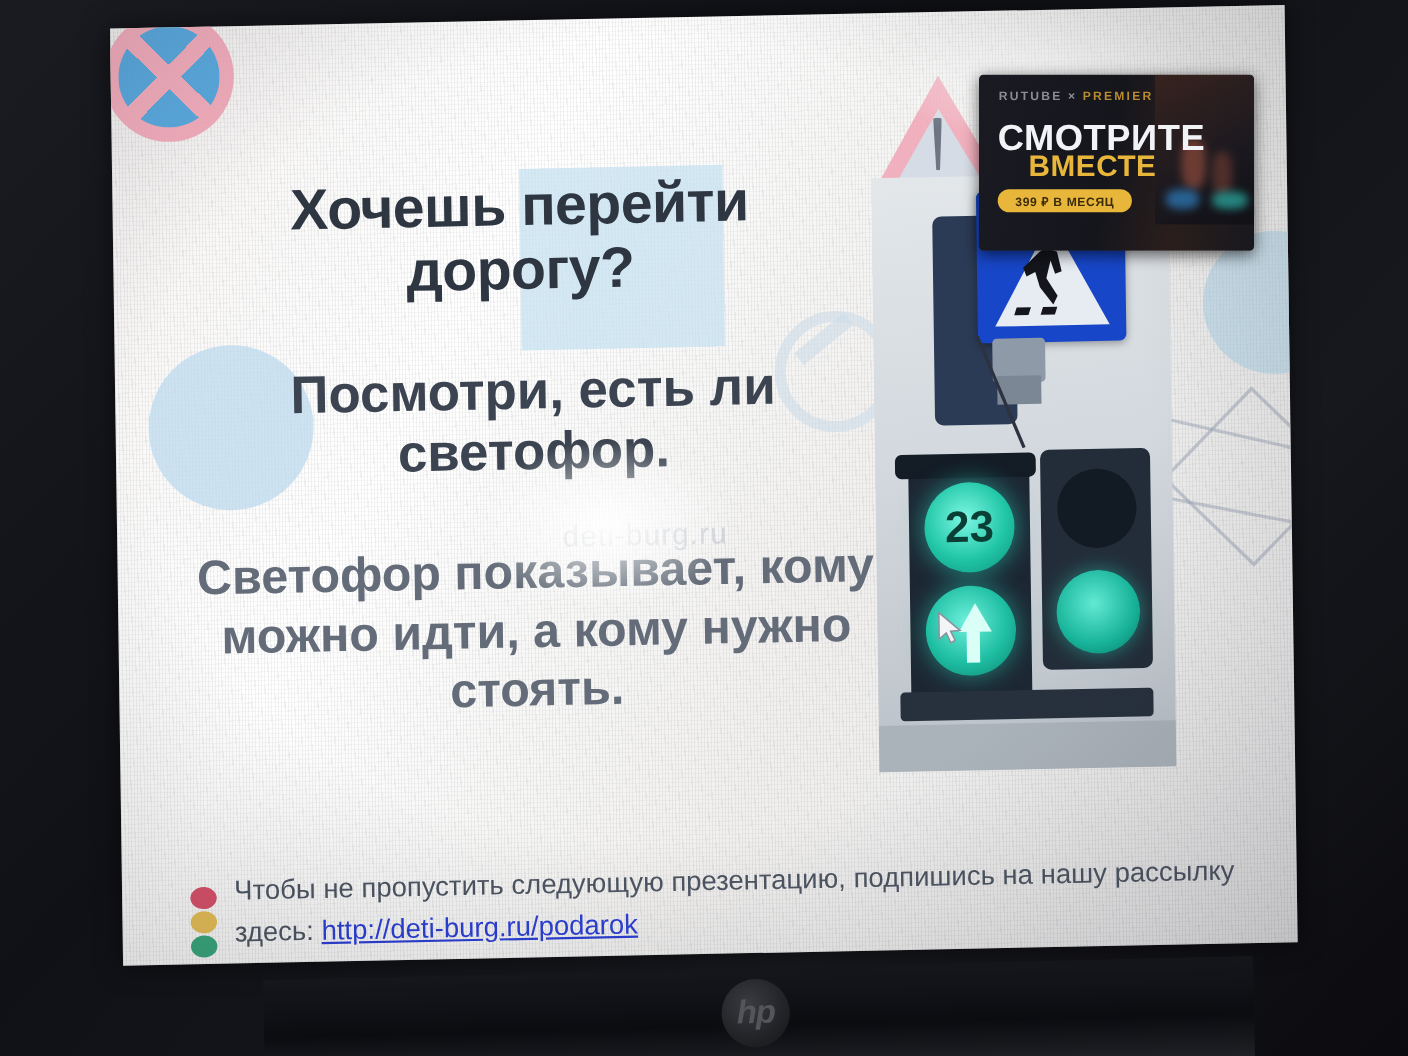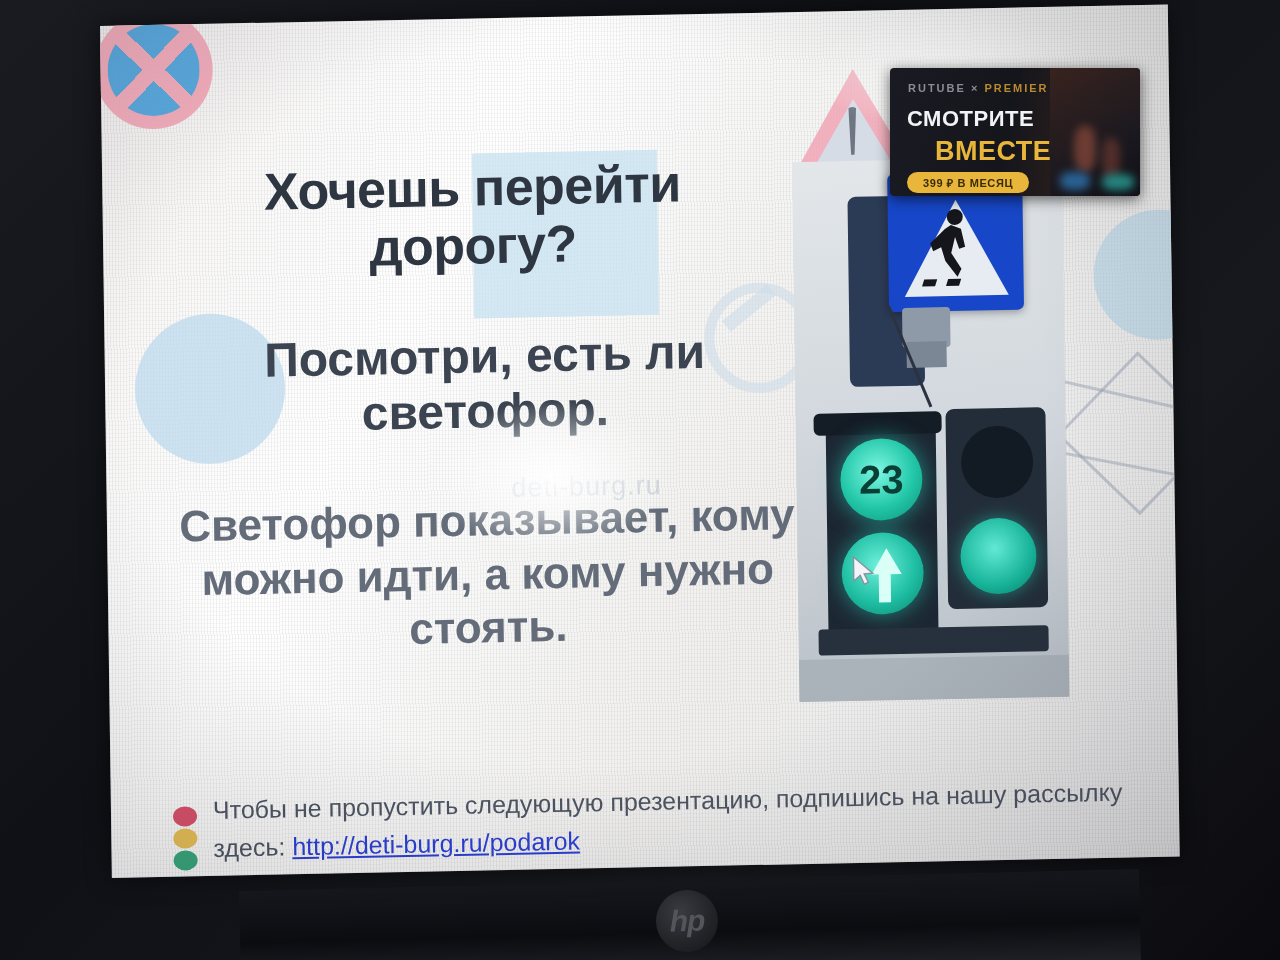--- a/index.html
+++ b/index.html
@@ -227,31 +227,31 @@
   .tl-icon{position:absolute;left:8px;top:22px;width:26px;height:66px;}
   .tl-icon span{display:block;width:24px;height:20px;border-radius:50%;margin-bottom:2px;}
   .footer-text{
     position:absolute;left:48px;top:8px;width:920px;
     font-size:25px;color:#4d5562;line-height:1.5;font-weight:400;
   }
   .footer-link{color:#2b3fd4;text-decoration:underline;}
 
   
   .ad{
-    position:absolute;left:890px;top:68px;width:250px;height:128px;z-index:25;
+    position:absolute;left:890px;top:68px;width:250px;height:160px;z-index:25;
     background:linear-gradient(100deg,#1a1b22 0%,#15161c 48%,#2a1e1c 72%,#17181e 100%);
     border-radius:4px;overflow:hidden;
     box-shadow:0 3px 14px rgba(0,0,0,.6);
   }
   .ad-brand{
     position:absolute;left:18px;top:14px;font-size:11px;letter-spacing:2px;
     color:#8a8d96;font-weight:700;
   }
   .ad-brand .prem{color:#b98a2e;}
-  .ad-l1{position:absolute;left:17px;top:38px;font-size:22px;font-weight:700;color:#f2f3f6;letter-spacing:.5px;text-align:right;}
+  .ad-l1{position:absolute;left:17px;top:38px;font-size:33px;font-weight:700;color:#f2f3f6;letter-spacing:.5px;text-align:right;}
   .ad-l2{position:absolute;left:17px;top:68px;font-size:27px;font-weight:700;color:#e8b63a;letter-spacing:.5px;margin-left:28px;}
   .ad-pill{
     position:absolute;left:17px;top:104px;padding:3px 16px;border-radius:14px;
     background:#e8b63a;color:#3a2c08;font-size:11px;font-weight:700;letter-spacing:.6px;
   }
   .ad-photo{
     position:absolute;right:0;top:0;width:90px;height:136px;
     background:linear-gradient(150deg,#3a2420 0%,#1c1a20 60%,#101016 100%);
     opacity:.95;
   }

